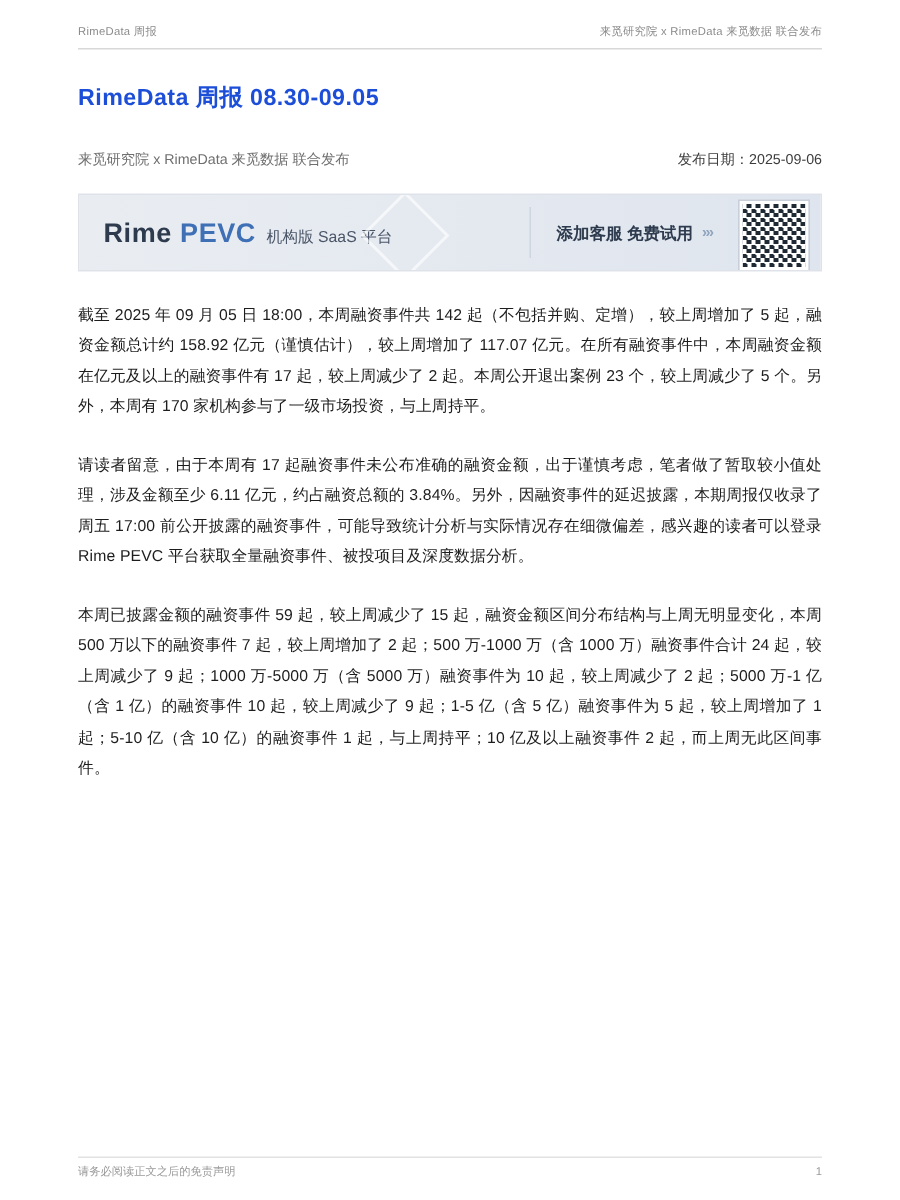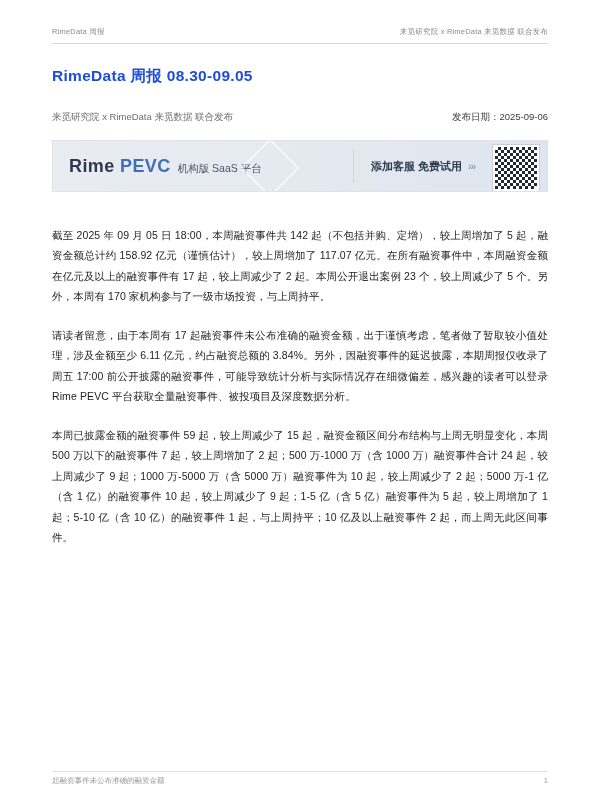--- a/index.html
+++ b/index.html
@@ -21,21 +21,21 @@
     box-sizing: border-box;
     padding: 0 52px;
   }
   
   .header {
     display: flex;
     justify-content: space-between;
     align-items: baseline;
     font-size: 7.5px;
     color: #8a8a8a;
-    padding-top: 27px;
+    padding-top: 16px;
     letter-spacing: 0.2px;
   }
   .header-left { white-space: nowrap; }
   .header-right { white-space: nowrap; }
   .header-rule {
     margin-top: 6px;
     border-bottom: 1px solid #d8d8d8;
   }
   
   .title-main {
@@ -135,21 +135,21 @@
   }
   
   .para {
     margin-top: 18px;
     font-size: 10.5px;
     line-height: 1.95;
     color: #1d1d1d;
     text-align: justify;
     letter-spacing: 0.1px;
   }
-  .para.first { margin-top: 33px; }
+  .para.first { margin-top: 19px; }
   
   .footer {
     position: absolute;
     left: 52px;
     right: 52px;
     bottom: 14px;
     display: flex;
     justify-content: space-between;
     align-items: baseline;
     font-size: 7.5px;
@@ -196,17 +196,17 @@
     </div>
     <div class="qr"></div>
   </div>
 
   <div class="para first">截至 2025 年 09 月 05 日 18:00，本周融资事件共 142 起（不包括并购、定增），较上周增加了 5 起，融资金额总计约 158.92 亿元（谨慎估计），较上周增加了 117.07 亿元。在所有融资事件中，本周融资金额在亿元及以上的融资事件有 17 起，较上周减少了 2 起。本周公开退出案例 23 个，较上周减少了 5 个。另外，本周有 170 家机构参与了一级市场投资，与上周持平。</div>
   <div class="para">请读者留意，由于本周有 17 起融资事件未公布准确的融资金额，出于谨慎考虑，笔者做了暂取较小值处理，涉及金额至少 6.11 亿元，约占融资总额的 3.84%。另外，因融资事件的延迟披露，本期周报仅收录了周五 17:00 前公开披露的融资事件，可能导致统计分析与实际情况存在细微偏差，感兴趣的读者可以登录 Rime PEVC 平台获取全量融资事件、被投项目及深度数据分析。</div>
   <div class="para">本周已披露金额的融资事件 59 起，较上周减少了 15 起，融资金额区间分布结构与上周无明显变化，本周 500 万以下的融资事件 7 起，较上周增加了 2 起；500 万-1000 万（含 1000 万）融资事件合计 24 起，较上周减少了 9 起；1000 万-5000 万（含 5000 万）融资事件为 10 起，较上周减少了 2 起；5000 万-1 亿（含 1 亿）的融资事件 10 起，较上周减少了 9 起；1-5 亿（含 5 亿）融资事件为 5 起，较上周增加了 1 起；5-10 亿（含 10 亿）的融资事件 1 起，与上周持平；10 亿及以上融资事件 2 起，而上周无此区间事件。</div>
 
   <div class="footer-rule"></div>
   <div class="footer">
-    <div>起融资事件未公布准确的融资金额</div>
+    <div>请务必阅读正文之后的免责声明</div>
     <div>1</div>
   </div>
 
 </div>
 
 </body></html>

